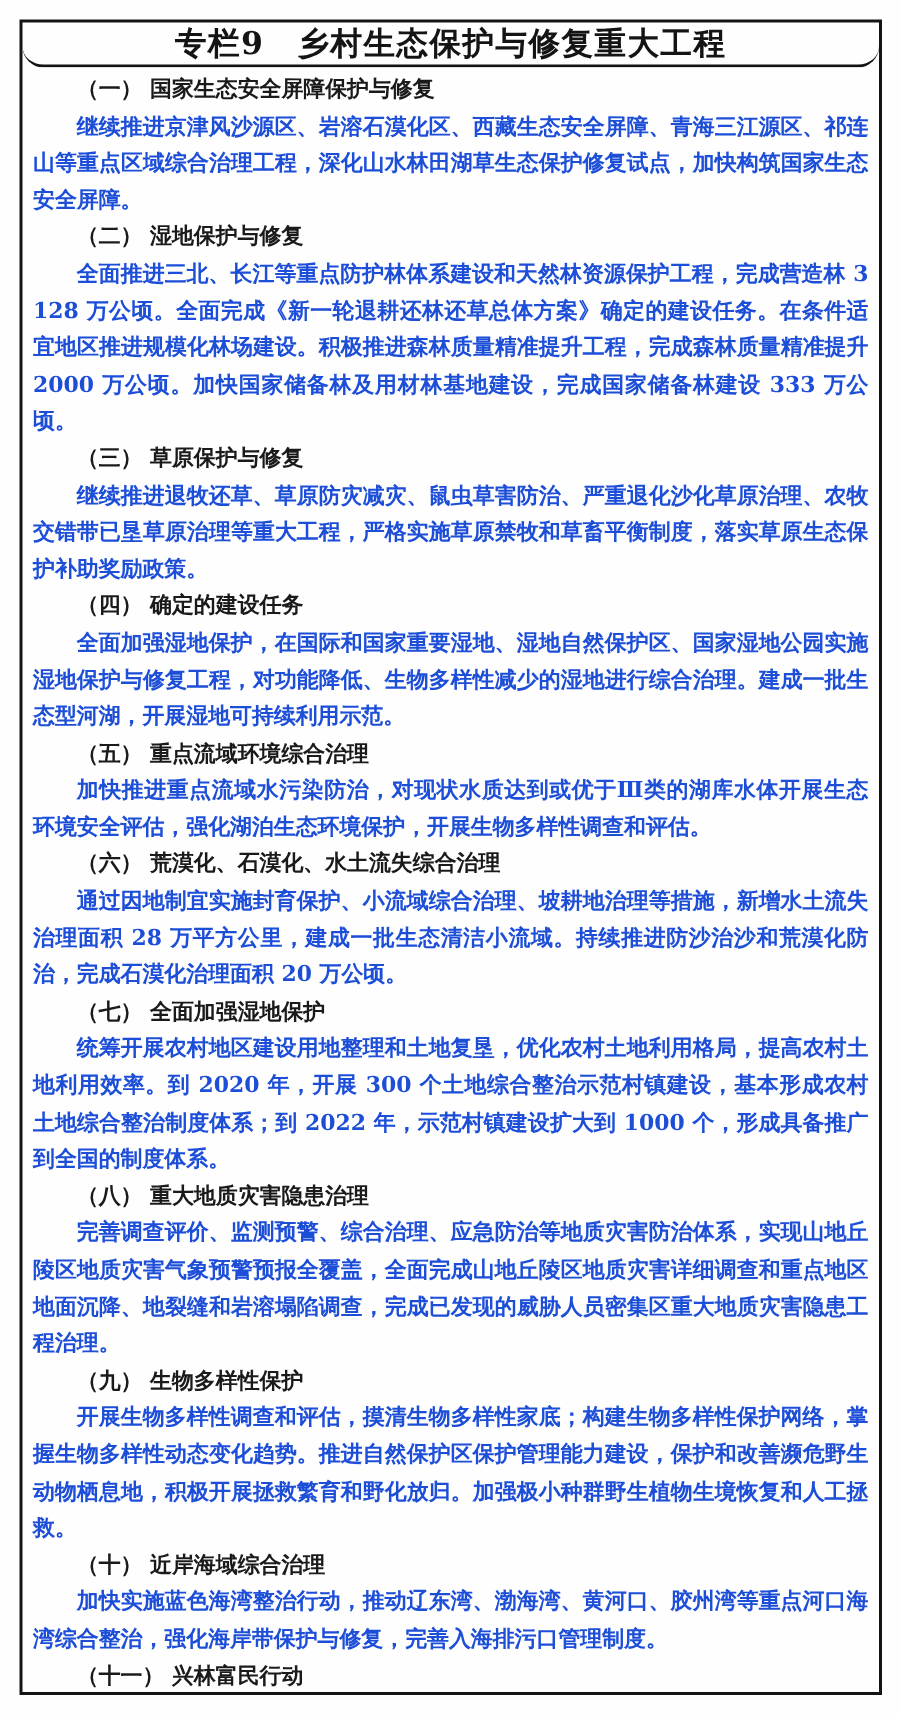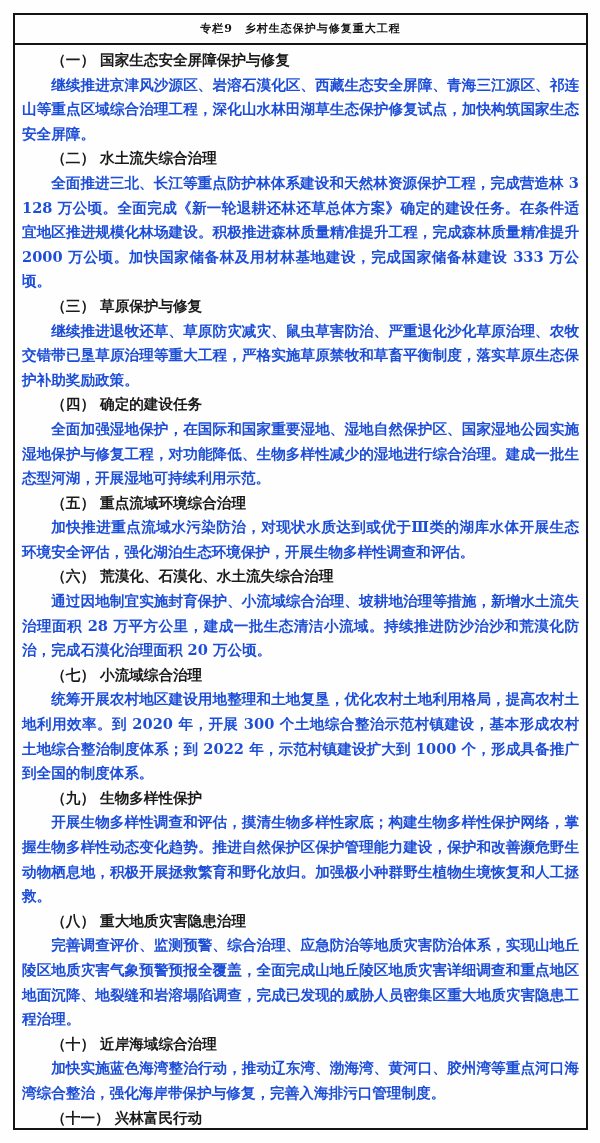--- a/index.html
+++ b/index.html
@@ -22,26 +22,27 @@
     width: 575px;
     height: 1117px;
     border: 2px solid #141414;
     background: #fefefe;
   }
   .title-row {
     height: 30px;
     line-height: 28px;
     border-bottom: 2px solid #141414;
     text-align: center;
-    font-size: 11px;
+    font-size: 21px;
     font-weight: 700;
     color: #141414;
     letter-spacing: 1px;
     white-space: nowrap;
     overflow: hidden;
+    border-radius: 14px;
   }
   .content {
     padding: 3px 7px 0 7px;
     overflow: hidden;
     height: 1083px;
   }
   .section-heading {
     font-size: 14.6px;
     line-height: 24.6px;
     font-weight: 700;
@@ -67,50 +68,50 @@
 <div class="page">
   <div class="doc-box">
     <div class="title-row">专栏9　乡村生态保护与修复重大工程</div>
     <div class="content">
 
       <div>
         <div class="section-heading">（一） 国家生态安全屏障保护与修复</div>
         <div class="section-body">继续推进京津风沙源区、岩溶石漠化区、西藏生态安全屏障、青海三江源区、祁连山等重点区域综合治理工程，深化山水林田湖草生态保护修复试点，加快构筑国家生态安全屏障。</div>
       </div>
       <div>
-        <div class="section-heading">（二） 水土流失综合治理</div>
+        <div class="section-heading">（二） 湿地保护与修复</div>
         <div class="section-body">全面推进三北、长江等重点防护林体系建设和天然林资源保护工程，完成营造林 3128 万公顷。全面完成《新一轮退耕还林还草总体方案》确定的建设任务。在条件适宜地区推进规模化林场建设。积极推进森林质量精准提升工程，完成森林质量精准提升 2000 万公顷。加快国家储备林及用材林基地建设，完成国家储备林建设 333 万公顷。</div>
       </div>
       <div>
         <div class="section-heading">（三） 草原保护与修复</div>
         <div class="section-body">继续推进退牧还草、草原防灾减灾、鼠虫草害防治、严重退化沙化草原治理、农牧交错带已垦草原治理等重大工程，严格实施草原禁牧和草畜平衡制度，落实草原生态保护补助奖励政策。</div>
       </div>
       <div>
         <div class="section-heading">（四） 确定的建设任务</div>
         <div class="section-body">全面加强湿地保护，在国际和国家重要湿地、湿地自然保护区、国家湿地公园实施湿地保护与修复工程，对功能降低、生物多样性减少的湿地进行综合治理。建成一批生态型河湖，开展湿地可持续利用示范。</div>
       </div>
       <div>
         <div class="section-heading">（五） 重点流域环境综合治理</div>
         <div class="section-body">加快推进重点流域水污染防治，对现状水质达到或优于Ⅲ类的湖库水体开展生态环境安全评估，强化湖泊生态环境保护，开展生物多样性调查和评估。</div>
       </div>
       <div>
         <div class="section-heading">（六） 荒漠化、石漠化、水土流失综合治理</div>
         <div class="section-body">通过因地制宜实施封育保护、小流域综合治理、坡耕地治理等措施，新增水土流失治理面积 28 万平方公里，建成一批生态清洁小流域。持续推进防沙治沙和荒漠化防治，完成石漠化治理面积 20 万公顷。</div>
       </div>
       <div>
-        <div class="section-heading">（七） 小流域综合治理</div>
+        <div class="section-heading">（七） 全面加强湿地保护</div>
         <div class="section-body">统筹开展农村地区建设用地整理和土地复垦，优化农村土地利用格局，提高农村土地利用效率。到 2020 年，开展 300 个土地综合整治示范村镇建设，基本形成农村土地综合整治制度体系；到 2022 年，示范村镇建设扩大到 1000 个，形成具备推广到全国的制度体系。</div>
+      </div>
+      <div>
+        <div class="section-heading">（八） 重大地质灾害隐患治理</div>
+        <div class="section-body">完善调查评价、监测预警、综合治理、应急防治等地质灾害防治体系，实现山地丘陵区地质灾害气象预警预报全覆盖，全面完成山地丘陵区地质灾害详细调查和重点地区地面沉降、地裂缝和岩溶塌陷调查，完成已发现的威胁人员密集区重大地质灾害隐患工程治理。</div>
       </div>
       <div>
         <div class="section-heading">（九） 生物多样性保护</div>
         <div class="section-body">开展生物多样性调查和评估，摸清生物多样性家底；构建生物多样性保护网络，掌握生物多样性动态变化趋势。推进自然保护区保护管理能力建设，保护和改善濒危野生动物栖息地，积极开展拯救繁育和野化放归。加强极小种群野生植物生境恢复和人工拯救。</div>
-      </div>
-      <div>
-        <div class="section-heading">（八） 重大地质灾害隐患治理</div>
-        <div class="section-body">完善调查评价、监测预警、综合治理、应急防治等地质灾害防治体系，实现山地丘陵区地质灾害气象预警预报全覆盖，全面完成山地丘陵区地质灾害详细调查和重点地区地面沉降、地裂缝和岩溶塌陷调查，完成已发现的威胁人员密集区重大地质灾害隐患工程治理。</div>
       </div>
       <div>
         <div class="section-heading">（十） 近岸海域综合治理</div>
         <div class="section-body">加快实施蓝色海湾整治行动，推动辽东湾、渤海湾、黄河口、胶州湾等重点河口海湾综合整治，强化海岸带保护与修复，完善入海排污口管理制度。</div>
       </div>
       <div>
         <div class="section-heading">（十一） 兴林富民行动</div>
 
       </div>
 

